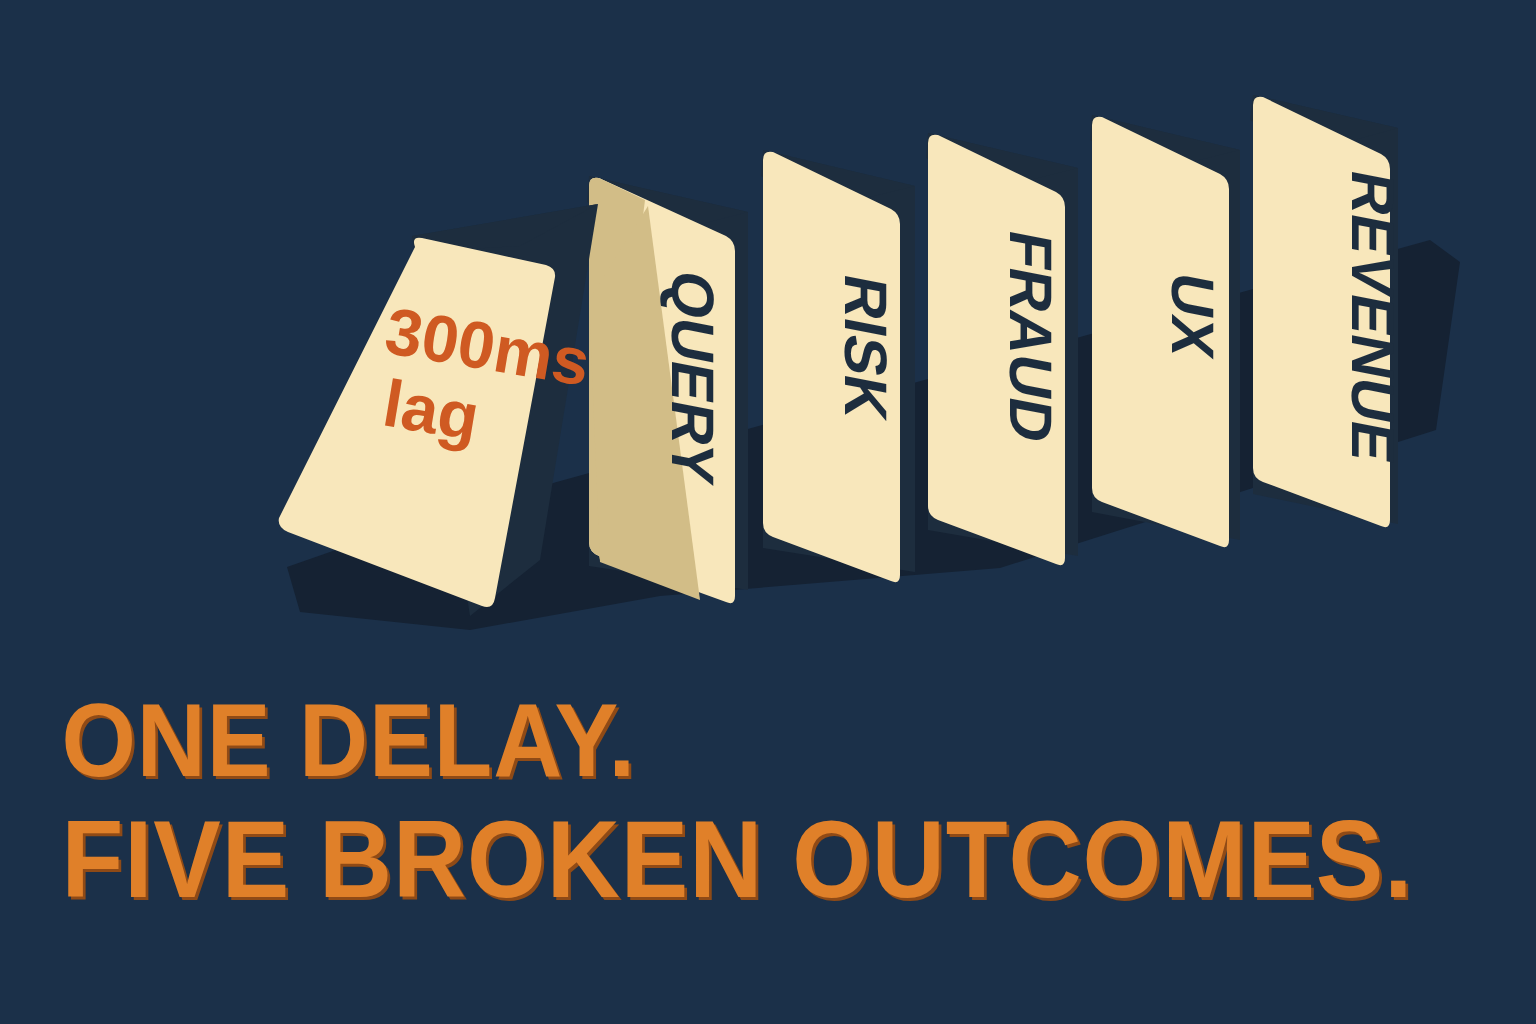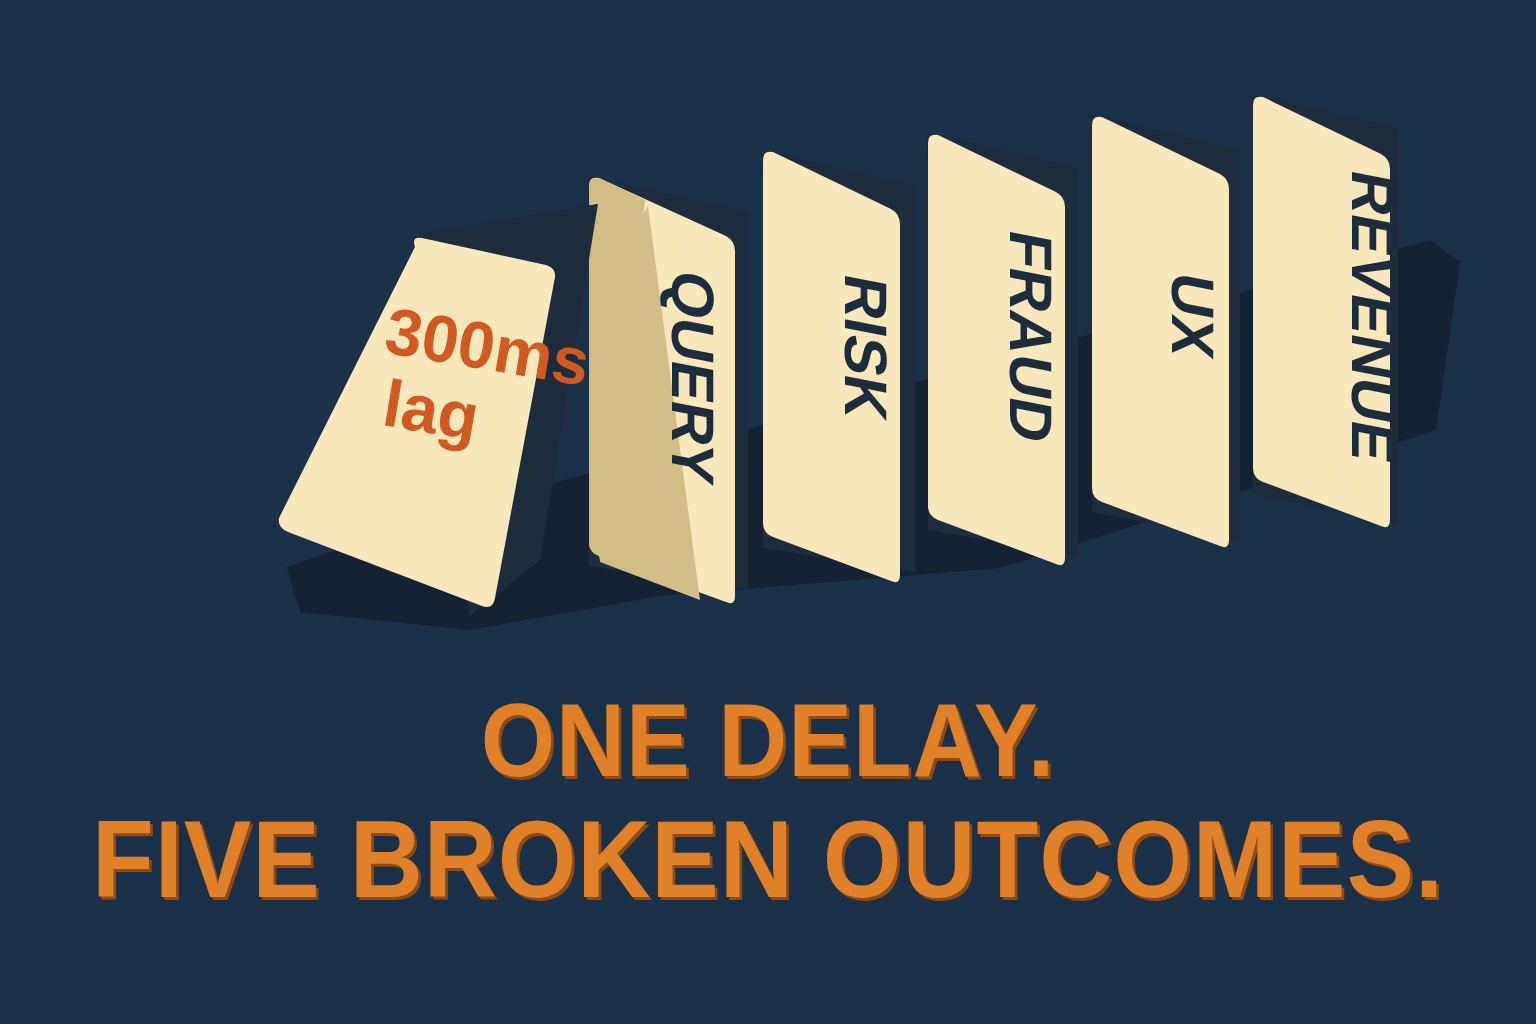--- a/index.html
+++ b/index.html
@@ -25,21 +25,20 @@
     left: 0;
     top: 0;
     width: 1536px;
     height: 700px;
   }
   .headline-block {
     position: absolute;
     left: 0;
     top: 688px;
     width: 1536px;
-    text-align: center;
     line-height: 1.0;
   }
   .headline-line {
     display: block;
     font-family: "Liberation Sans Narrow", "Liberation Sans", sans-serif;
     font-weight: bold;
     font-size: 104px;
     letter-spacing: 1px;
     color: #e08029;
     text-shadow: 3px 3px 0 #8f4a16;

